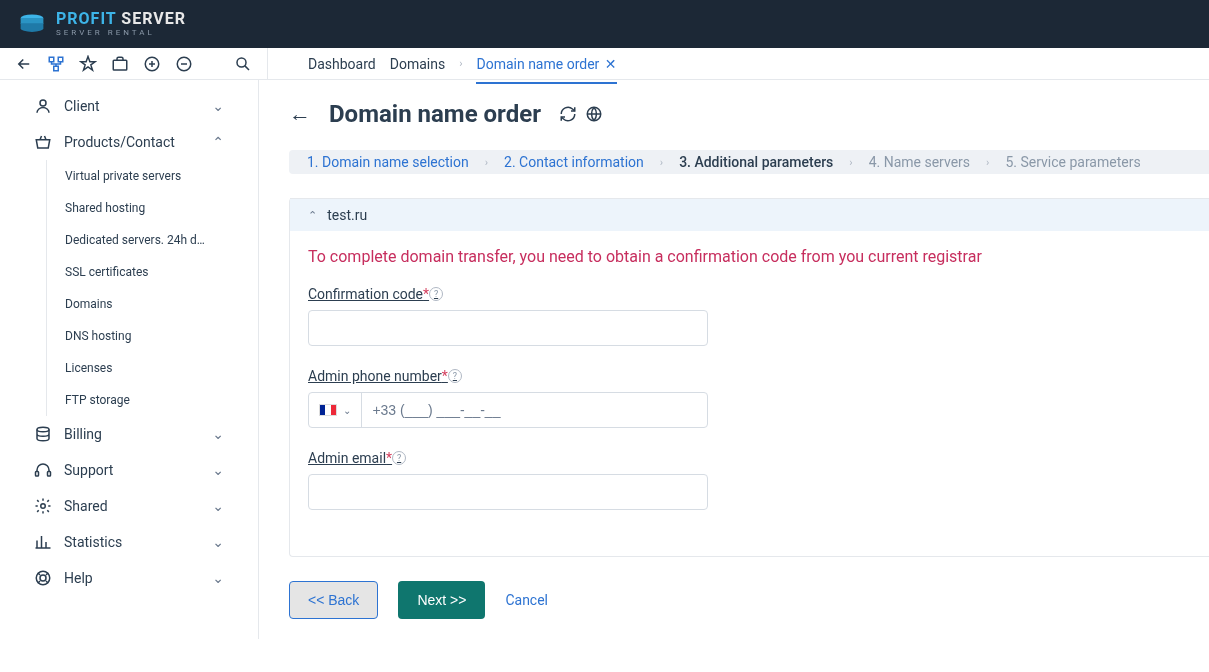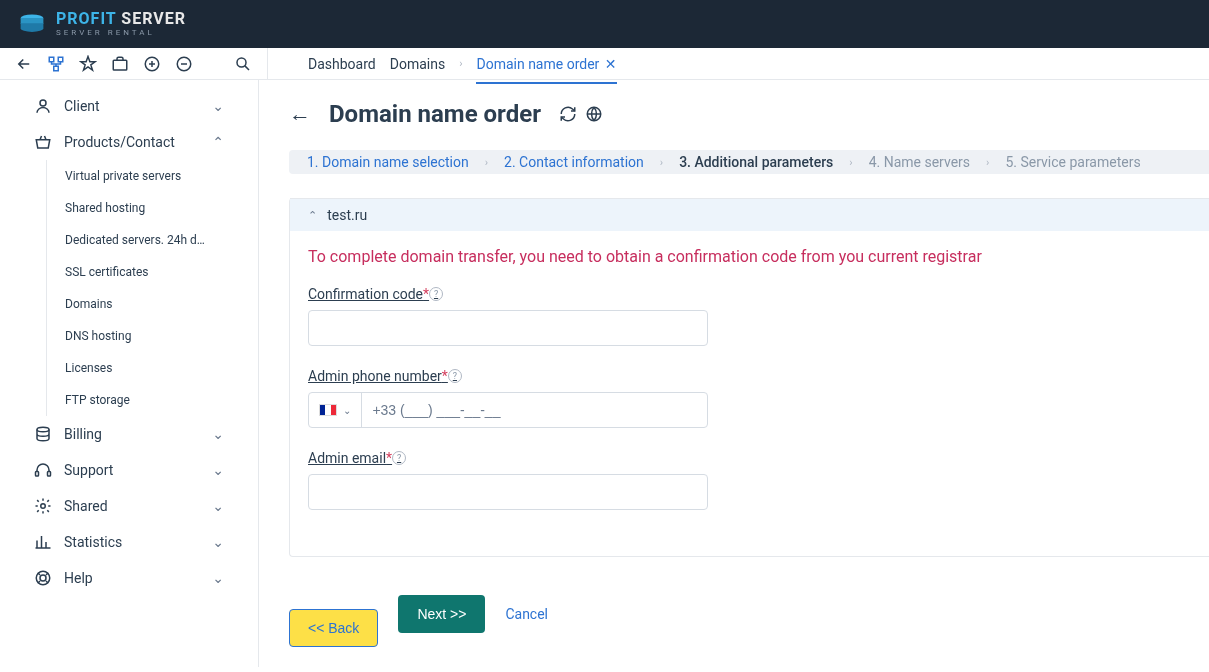--- a/index.html
+++ b/index.html
@@ -60,21 +60,21 @@
 .help-ico { width: 14px; height: 14px; border: 1px solid #b0b8c4; border-radius: 50%; display: inline-flex; align-items: center; justify-content: center; font-size: 9px; color: #8a98a8; cursor: help; }
 .input { width: 400px; height: 36px; border: 1px solid #d6dce3; border-radius: 4px; padding: 0 10px; font-size: 14px; }
 .phone-wrap { display: flex; width:400px; border: 1px solid #d6dce3; border-radius: 4px; height:36px; align-items:center; }
 .flag-sel { display:flex; align-items:center; gap:6px; padding:0 10px; border-right:1px solid #d6dce3; height:100%; cursor:pointer; }
 .flag { width:18px; height:12px; background: linear-gradient(to right, #002395 33%, #fff 33%, #fff 66%, #ED2939 66%); border:1px solid #ddd; }
 .flag-chev { font-size:10px; color:#6b7a8e; }
 .phone-input { flex:1; border:none; outline:none; padding:0 10px; font-size:14px; color:#6b7a8e; }
 
 .actions { display: flex; align-items: center; gap: 20px; }
 .btn { height: 38px; padding: 0 18px; border-radius: 4px; font-size: 14px; cursor: pointer; display:inline-flex; align-items:center; border:1px solid transparent; }
-.btn-outline { border-color: #2d73d2; color: #2d73d2; background: #fde047; margin-top: 28px; }
+.btn-outline { border-color: #2d73d2; color: #2d73d2; background: #e5e5e5; }
 .btn-primary { background: #0f766e; color: #fff; }
 .btn-link { color: #2d73d2; cursor: pointer; }
 </style>
 </head>
 <body>
 
 <div class="header">
   <div class="logo">
     <svg class="logo-icon" viewBox="0 0 32 24" fill="none">
       <ellipse cx="16" cy="5" rx="13" ry="4" fill="#3db4e8"></ellipse>

